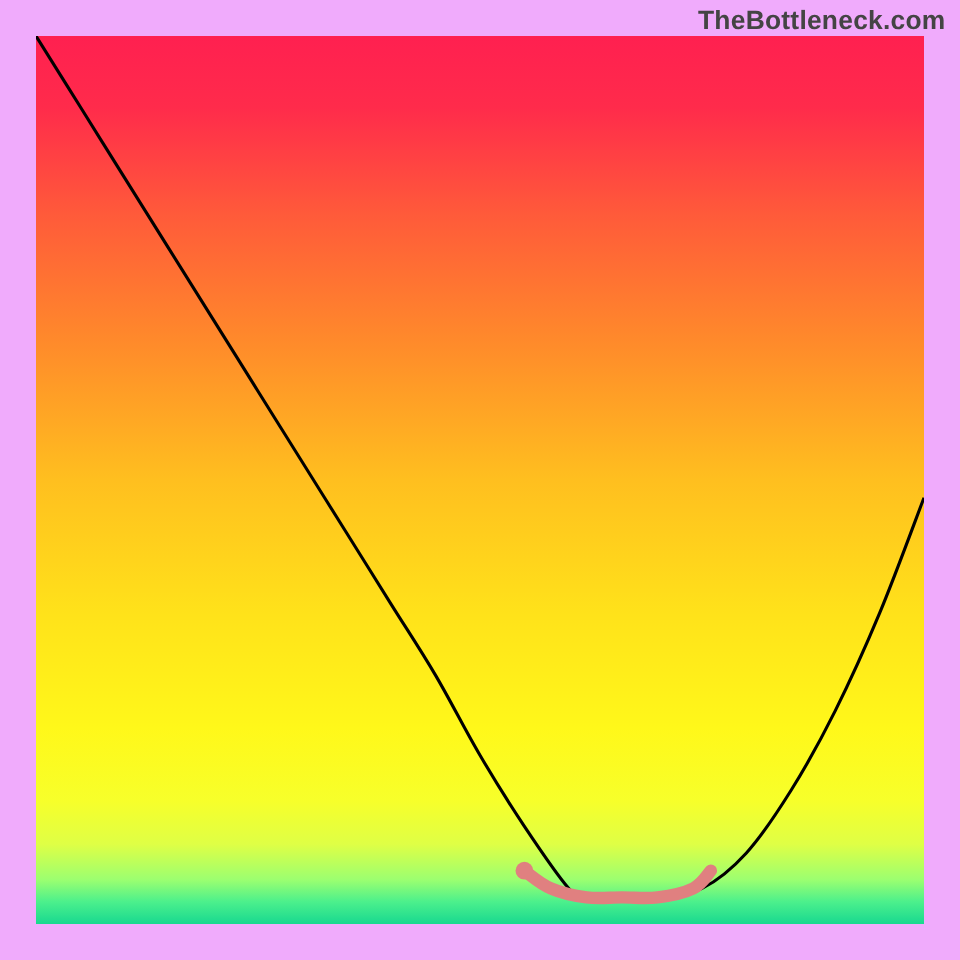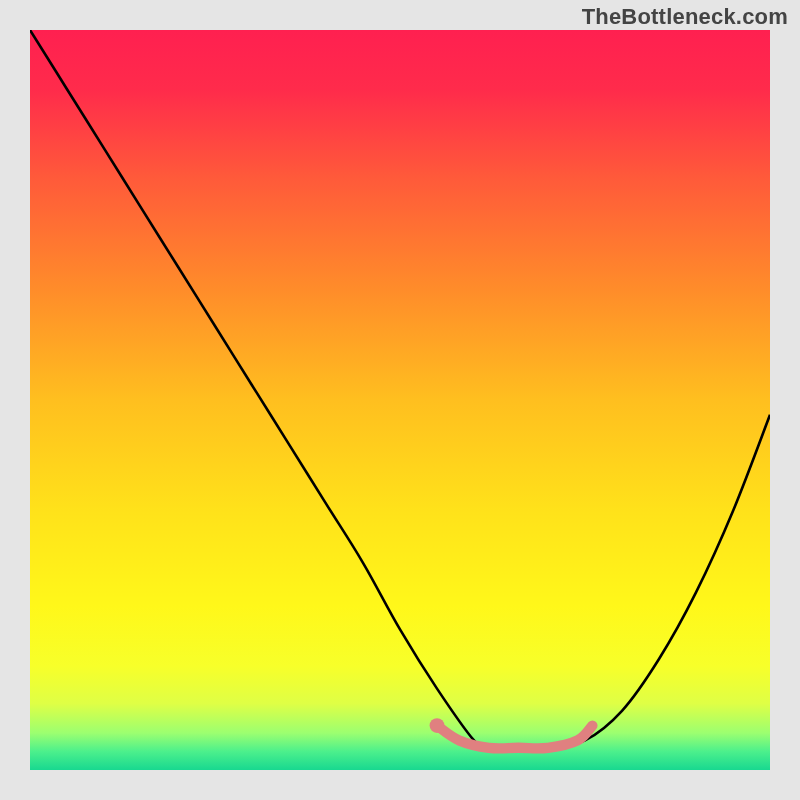--- a/index.html
+++ b/index.html
@@ -8,21 +8,21 @@
     width: 800px;
     height: 800px;
     background: #000;
     overflow: hidden;
     font-family: Arial, Helvetica, sans-serif;
   }
   .frame {
     position: relative;
     width: 800px;
     height: 800px;
-    background: #e5e5e5;
+    background: #f0abfc;
   }
   .watermark {
     position: absolute;
     top: 4px;
     right: 12px;
     color: #444;
     font-size: 22px;
     font-weight: bold;
     z-index: 10;
     letter-spacing: 0.2px;

